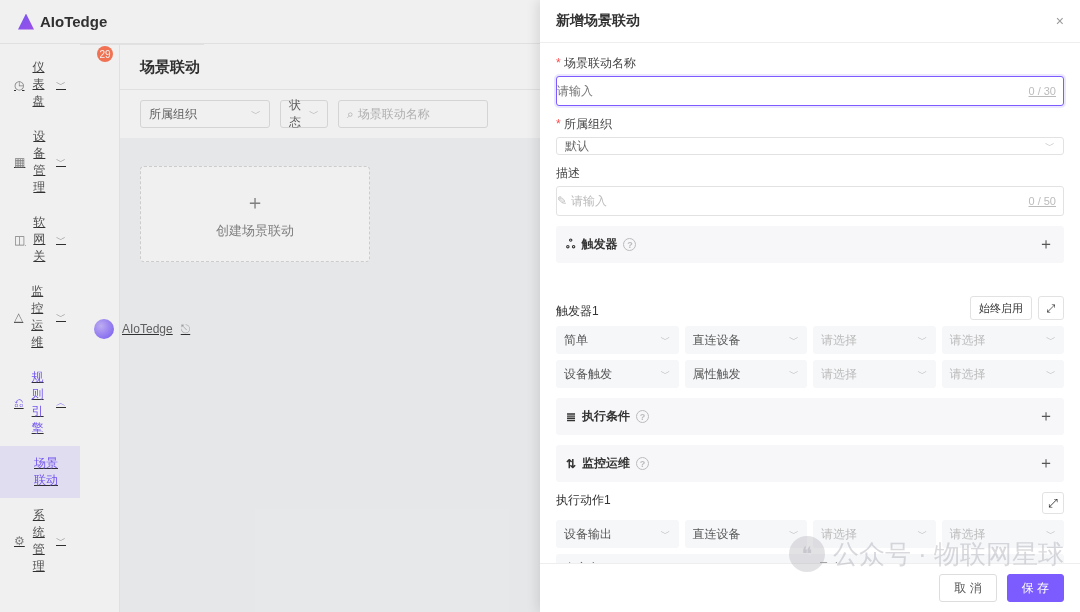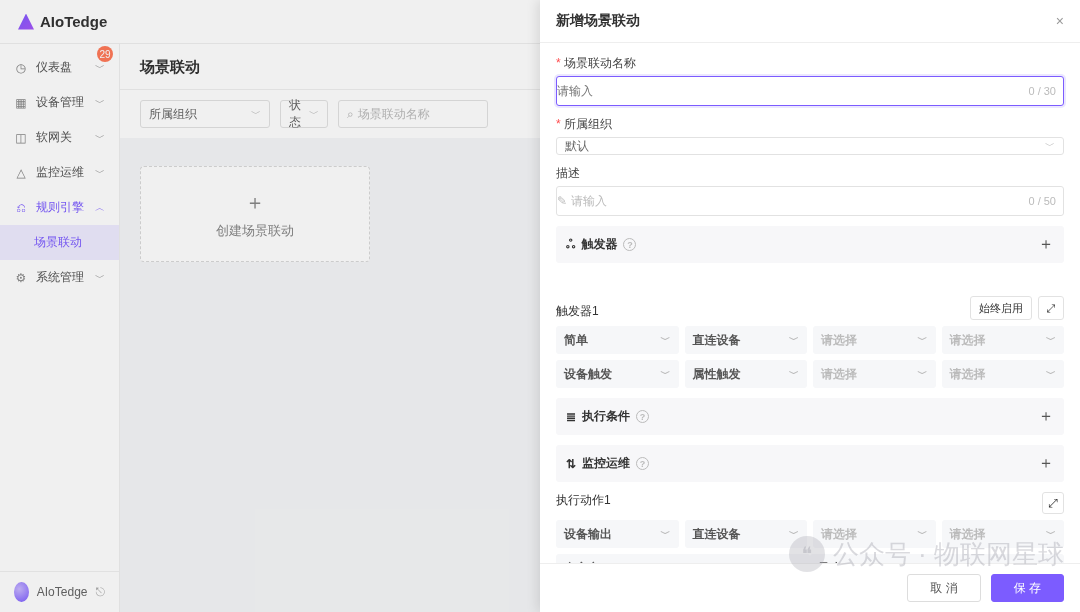--- a/index.html
+++ b/index.html
@@ -5,21 +5,21 @@
 * { box-sizing: border-box; margin: 0; padding: 0; }
 body { font-family: -apple-system, "PingFang SC", "Microsoft YaHei", sans-serif; font-size: 13px; color: #333; background: #f5f6f8; width: 1080px; height: 612px; overflow: hidden; position: relative; }
 
 
 .header { height: 44px; background: #fff; border-bottom: 1px solid #eee; display: flex; align-items: center; padding: 0 18px; }
 .logo { display: flex; align-items: center; gap: 6px; font-weight: 600; font-size: 15px; color: #333; }
 .logo-mark { width: 16px; height: 16px; background: linear-gradient(135deg,#7c5cff,#a855f7); clip-path: polygon(50% 0,100% 100%,0 100%); }
 
 
 .layout { display: flex; height: calc(100% - 44px); }
-.sidebar { width: 120px; background: #fff; border-right: 1px solid #eee; position: relative; display: flex; flex-direction: column; }
+.sidebar { width: 120px; background: #fff; border-right: 1px solid #eee; position: relative; display: flex; flex-direction: row; text-decoration: underline; }
 .nav { list-style: none; padding: 6px 0; flex: 1; }
 .nav-item { display: flex; align-items: center; gap: 8px; padding: 9px 14px; color: #555; cursor: pointer; font-size: 12px; position: relative; }
 .nav-item .chev { margin-left: auto; font-size: 10px; color: #999; }
 .nav-sub { padding-left: 34px; font-size: 12px; }
 .nav-sub.active { background: rgba(124,92,255,0.12); color: #7c5cff; }
 .badge { position: absolute; top: 2px; right: 6px; width: 16px; height: 16px; border-radius: 50%; background: #ff7a59; color: #fff; font-size: 10px; display: flex; align-items: center; justify-content: center; }
 .nav-icon { width: 14px; height: 14px; display: inline-flex; align-items: center; justify-content: center; color: #888; }
 .sidebar-foot { padding: 10px 14px; display: flex; align-items: center; gap: 8px; font-size: 12px; color: #666; border-top: 1px solid #f0f0f0; }
 .avatar { width: 20px; height: 20px; border-radius: 50%; background: radial-gradient(circle at 35% 35%,#c9b8ff,#7c5cff); }
 .logout-icon { margin-left: auto; color: #aaa; cursor: pointer; }
@@ -37,45 +37,45 @@
 .plus { font-size: 20px; color: #888; }
 
 
 .mask { position: absolute; inset: 0; background: rgba(0,0,0,0.06); }
 .drawer { position: absolute; top: 0; right: 0; bottom: 0; width: 540px; background: #fff; box-shadow: -2px 0 12px rgba(0,0,0,0.12); display: flex; flex-direction: column; }
 .drawer-head { padding: 12px 16px; border-bottom: 1px solid #eee; display: flex; align-items: center; }
 .drawer-head .title { font-size: 14px; font-weight: 600; }
 .close { margin-left: auto; color: #999; cursor: pointer; font-size: 14px; }
 .drawer-body { flex: 1; overflow: auto; padding: 12px 16px 0; }
 .drawer-foot { padding: 10px 16px; border-top: 1px solid #eee; display: flex; justify-content: flex-end; gap: 10px; }
-.btn { height: 28px; padding: 0 22px; border-radius: 3px; font-size: 12px; cursor: pointer; border: 1px solid #ddd; background: #fff; color: #555; display: inline-flex; align-items: center; }
+.btn { height: 28px; padding: 0 14px; border-radius: 3px; font-size: 12px; cursor: pointer; border: 1px solid #ddd; background: #fff; color: #555; display: inline-flex; align-items: center; }
 .btn-primary { background: #7c5cff; border-color: #7c5cff; color: #fff; }
 
 .form-row { margin-bottom: 10px; }
 .form-label { font-size: 12px; color: #444; margin-bottom: 4px; display: block; }
 .req::before { content: "* "; color: #ff4d4f; }
 .inp { width: 100%; height: 30px; border: 1px solid #e2e2e2; border-radius: 3px; padding: 0 0; font-size: 12px; color: #333; outline: none; }
 .inp.focus { border-color: #7c5cff; box-shadow: 0 0 0 2px rgba(124,92,255,0.15); }
 .inp-wrap { position: relative; }
-.counter { position: absolute; right: 8px; top: 50%; transform: translateY(-50%); font-size: 11px; color: #bbb; }
+.counter { position: absolute; right: 8px; top: 50%; transform: translateY(-50%); font-size: 11px; color: #bbb; text-decoration: underline; }
 .edit-icon { color: #bbb; margin-right: 4px; }
 
 .section-head { background: #f7f7f9; border-radius: 3px; padding: 8px 10px; display: flex; align-items: center; gap: 6px; font-size: 12px; font-weight: 600; margin: 10px 0 8px; }
 .section-head .add { margin-left: auto; font-size: 16px; color: #555; cursor: pointer; font-weight: 400; }
 .help { width: 13px; height: 13px; border: 1px solid #bbb; border-radius: 50%; display: inline-flex; align-items: center; justify-content: center; font-size: 9px; color: #bbb; }
 
 .trigger-head { display: flex; align-items: flex-end; font-size: 12px; margin: 6px 0; }
 .trigger-head .lab { font-weight: 500; }
 .trigger-head .actions { margin-left: auto; display: flex; gap: 6px; margin-top: 25px; }
 .mini-btn { border: 1px solid #e2e2e2; border-radius: 3px; height: 24px; padding: 0 8px; font-size: 11px; background: #fff; cursor: pointer; display: inline-flex; align-items: center; }
 .icon-btn { width: 26px; justify-content: center; padding: 0; }
 
 .grid-row { display: grid; grid-template-columns: repeat(4,1fr); gap: 6px; margin-bottom: 6px; }
 .grid-row2 { display: grid; grid-template-columns: 1fr 1fr; gap: 0; margin-bottom: 6px; }
-.dsel { background: #f6f7f9; border: none; border-radius: 3px; height: 28px; display: flex; align-items: center; padding: 0 8px; font-size: 12px; color: #555; font-weight: bold; }
+.dsel { background: #f6f7f9; border: none; border-radius: 3px; height: 28px; display: flex; align-items: center; padding: 0 8px; font-size: 12px; color: #555; }
 .dsel.ph { color: #bbb; }
 .dsel .chev-d { margin-left: auto; font-size: 10px; color: #bbb; }
 
 .action-head { display: flex; align-items: flex-start; font-size: 12px; margin: 10px 0 6px; }
 .action-head .expand { margin-left: auto; border: 1px solid #e2e2e2; border-radius: 3px; width: 22px; height: 22px; display: flex; align-items: center; justify-content: center; cursor: pointer; }
 
 .watermark { position: absolute; right: 16px; bottom: 40px; font-size: 26px; color: rgba(150,150,160,0.35); font-weight: 500; display: flex; align-items: center; gap: 8px; pointer-events: none; }
 .wx { width: 36px; height: 36px; border-radius: 50%; background: rgba(160,160,170,0.3); display: flex; align-items: center; justify-content: center; font-size: 20px; }
 </style>
 </head>

